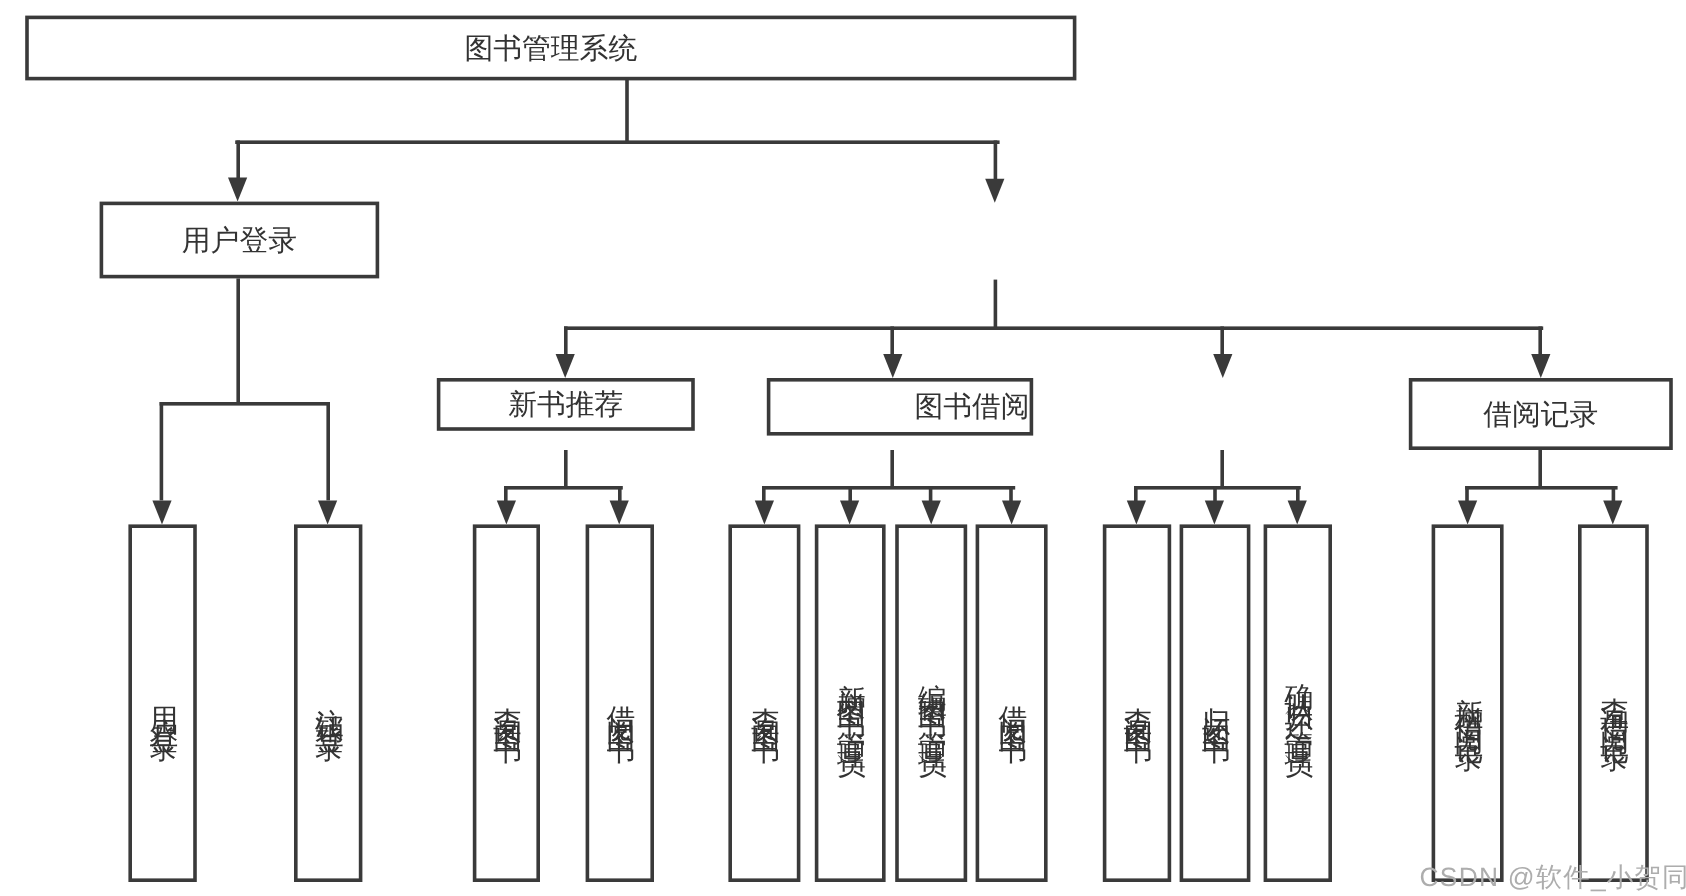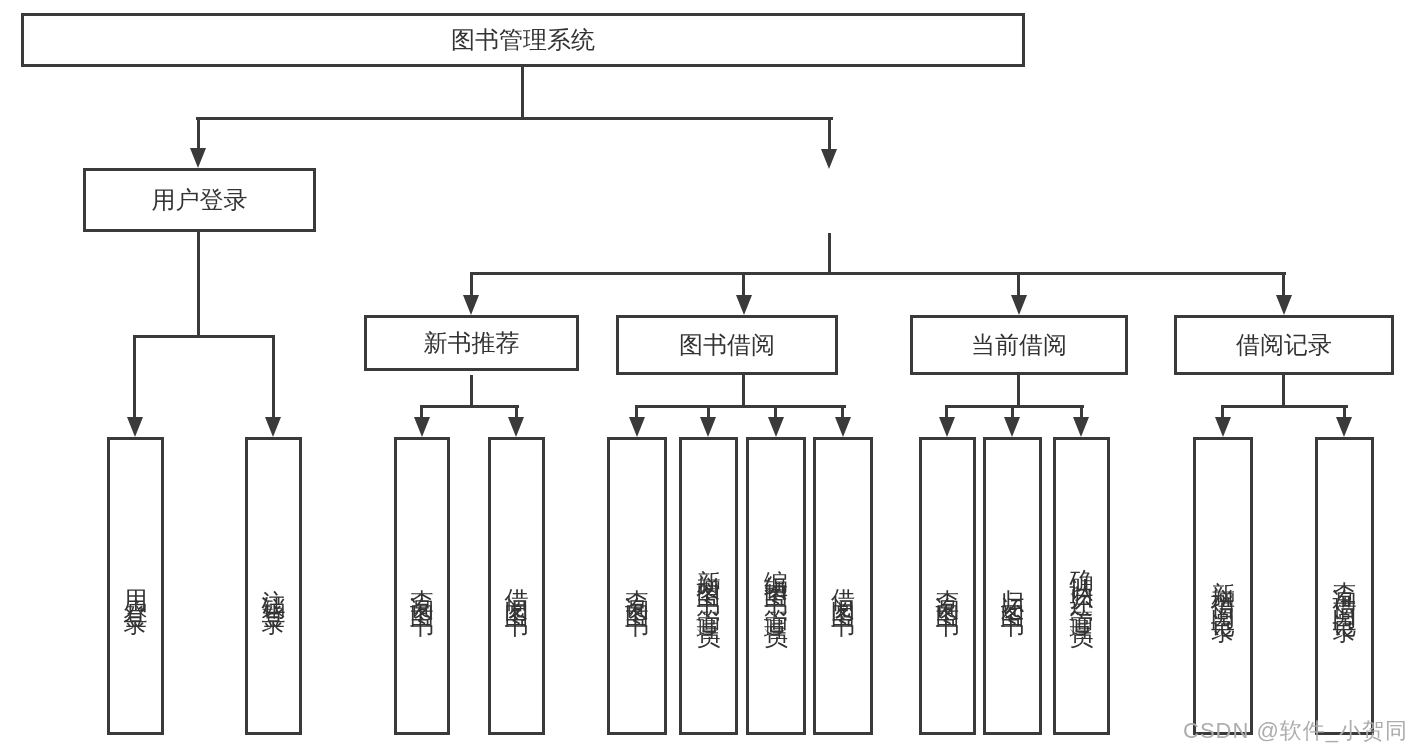--- a/index.html
+++ b/index.html
@@ -28,21 +28,21 @@
   .watermark{
     position:absolute;left:1183px;top:716px;font-size:22px;
     color:#adadad;letter-spacing:1px;z-index:5;white-space:nowrap;
   }
 </style>
 </head>
 <body>
 
 <div class="canvas">
 
-  <div class="box" style="left:21px;top:13px;width:1004px;height:54px;">
+  <div class="box" style="left:21px;top:13px;width:876px;height:54px;">
     <span>图书管理系统</span>
   </div>
 
   <div class="vline" style="left:521px;top:66px;height:53px;"></div>
   <div class="hline" style="left:196px;top:117px;width:637px;"></div>
   <div class="vline" style="left:197px;top:117px;height:33px;"></div>
   <div class="arrow" style="left:190px;top:148px;"></div>
   <div class="vline" style="left:828px;top:117px;height:34px;"></div>
   <div class="arrow" style="left:821px;top:149px;"></div>
 
@@ -61,28 +61,25 @@
   <div class="hline" style="left:470px;top:272px;width:816px;"></div>
   <div class="vline" style="left:470px;top:272px;height:23px;"></div>
   <div class="arrow" style="left:463px;top:295px;"></div>
   <div class="vline" style="left:742px;top:272px;height:23px;"></div>
   <div class="arrow" style="left:736px;top:295px;"></div>
   <div class="vline" style="left:1017px;top:272px;height:23px;"></div>
   <div class="arrow" style="left:1011px;top:295px;"></div>
   <div class="vline" style="left:1282px;top:272px;height:23px;"></div>
   <div class="arrow" style="left:1276px;top:295px;"></div>
 
-  <div class="box" style="left:364px;top:315px;width:215px;height:56px;font-family:Liberation Mono, monospace;">
+  <div class="box" style="left:364px;top:315px;width:215px;height:44px;font-family:Liberation Mono, monospace;">
     <span>新书推荐</span>
   </div>
-  <div class="box" style="left:616px;top:315px;width:222px;height:60px;">
+  <div class="box" style="left:639px;top:315px;width:222px;height:48px;justify-content:flex-end;">
     <span>图书借阅</span>
-  </div>
-  <div class="box" style="left:910px;top:315px;width:218px;height:60px;">
-    <span>当前借阅</span>
   </div>
   <div class="box" style="left:1174px;top:315px;width:220px;height:60px;">
     <span>借阅记录</span>
   </div>
 
   <div class="vline" style="left:470px;top:375px;height:32px;"></div>
   <div class="hline" style="left:420px;top:405px;width:99px;"></div>
   <div class="vline" style="left:420px;top:405px;height:14px;"></div>
   <div class="arrow" style="left:414px;top:417px;"></div>
   <div class="vline" style="left:515px;top:405px;height:14px;"></div>

